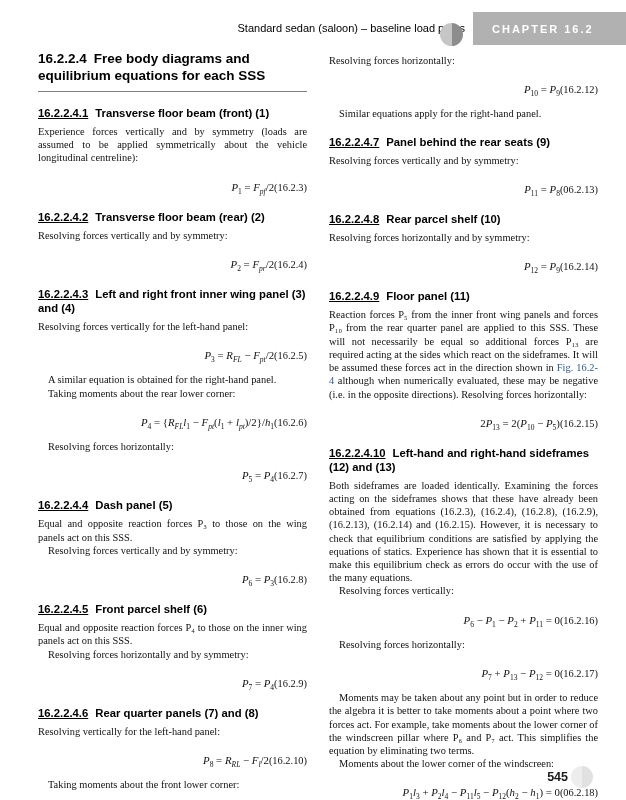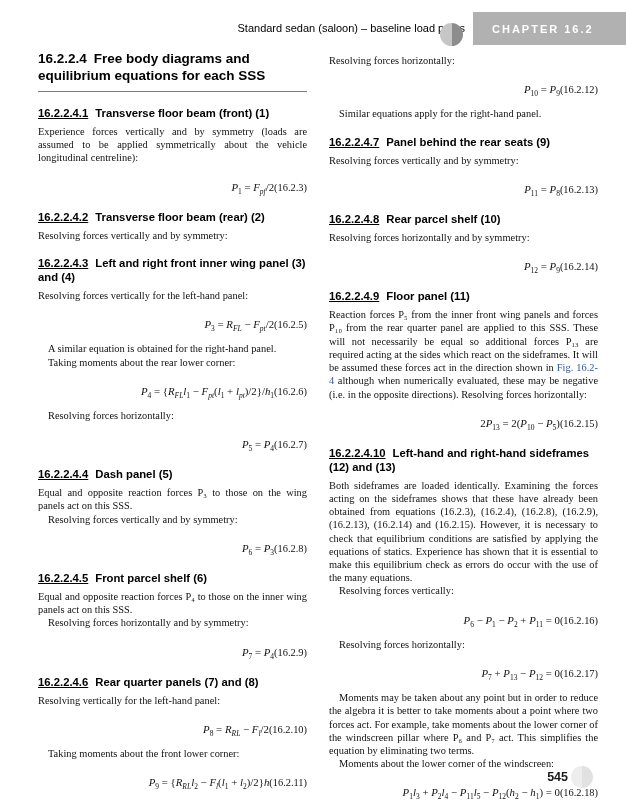--- a/index.html
+++ b/index.html
@@ -58,20 +58,24 @@
 
       <h3 class="h3"><span class="hnum">16.2.2.4.1</span><span>Transverse floor beam (front) (1)</span></h3>
       <p class="body">Experience forces vertically and by symmetry (loads are assumed to be applied symmetrically about the vehicle longitudinal centreline):</p>
       <div class="eq">
           <span class="eq-math"><i>P</i><sub>1</sub> = <i>F</i><sub><i>p</i><i>f</i></sub>/2</span>
           <span class="eq-num">(16.2.3)</span>
         </div>
 
       <h3 class="h3"><span class="hnum">16.2.2.4.2</span><span>Transverse floor beam (rear) (2)</span></h3>
       <p class="body">Resolving forces vertically and by symmetry:</p>
+      <div class="eq">
+          <span class="eq-math"><i>P</i><sub>2</sub> = <i>F</i><sub><i>p</i><i>r</i></sub>/2</span>
+          <span class="eq-num">(16.2.4)</span>
+        </div>
 
       <h3 class="h3"><span class="hnum">16.2.2.4.3</span><span>Left and right front inner wing panel (3) and (4)</span></h3>
       <p class="body">Resolving forces vertically for the left-hand panel:</p>
       <div class="eq">
           <span class="eq-math"><i>P</i><sub>3</sub> = <i>R</i><sub><i>F</i><i>L</i></sub> − <i>F</i><sub><i>p</i><i>t</i></sub>/2</span>
           <span class="eq-num">(16.2.5)</span>
         </div>
       <p class="body ind">A similar equation is obtained for the right-hand panel.</p>
       <p class="body ind">Taking moments about the rear lower corner:</p>
       <div class="eq">
@@ -118,21 +122,21 @@
       <div class="eq">
           <span class="eq-math"><i>P</i><sub>10</sub> = <i>P</i><sub>9</sub></span>
           <span class="eq-num">(16.2.12)</span>
         </div>
       <p class="body ind">Similar equations apply for the right-hand panel.</p>
 
       <h3 class="h3"><span class="hnum">16.2.2.4.7</span><span>Panel behind the rear seats (9)</span></h3>
       <p class="body">Resolving forces vertically and by symmetry:</p>
       <div class="eq">
           <span class="eq-math"><i>P</i><sub>11</sub> = <i>P</i><sub>8</sub></span>
-          <span class="eq-num">(16.2.13)</span>
+          <span class="eq-num">(06.2.13)</span>
         </div>
 
       <h3 class="h3"><span class="hnum">16.2.2.4.8</span><span>Rear parcel shelf (10)</span></h3>
       <p class="body">Resolving forces horizontally and by symmetry:</p>
       <div class="eq">
           <span class="eq-math"><i>P</i><sub>12</sub> = <i>P</i><sub>9</sub></span>
           <span class="eq-num">(16.2.14)</span>
         </div>
 
       <h3 class="h3"><span class="hnum">16.2.2.4.9</span><span>Floor panel (11)</span></h3>
@@ -151,21 +155,21 @@
         </div>
       <p class="body ind">Resolving forces horizontally:</p>
       <div class="eq">
           <span class="eq-math"><i>P</i><sub>7</sub> + <i>P</i><sub>13</sub> − <i>P</i><sub>12</sub> = 0</span>
           <span class="eq-num">(16.2.17)</span>
         </div>
       <p class="body ind">Moments may be taken about any point but in order to reduce the algebra it is better to take moments about a point where two forces act. For example, take moments about the lower corner of the windscreen pillar where P₆ and P₇ act. This simplifies the equation by eliminating two terms.</p>
       <p class="body ind">Moments about the lower corner of the windscreen:</p>
       <div class="eq">
           <span class="eq-math"><i>P</i><sub>1</sub><i>l</i><sub>3</sub> + <i>P</i><sub>2</sub><i>l</i><sub>4</sub> − <i>P</i><sub>11</sub><i>l</i><sub>5</sub> − <i>P</i><sub>12</sub>(<i>h</i><sub>2</sub> − <i>h</i><sub>1</sub>) = 0</span>
-          <span class="eq-num">(16.2.18)</span>
+          <span class="eq-num">(06.2.18)</span>
         </div>
     </div>
   </div>
 
   <div class="footer">
     <span class="pageno">545</span>
     <div class="foot-circle"></div>
   </div>
 
 </div>

